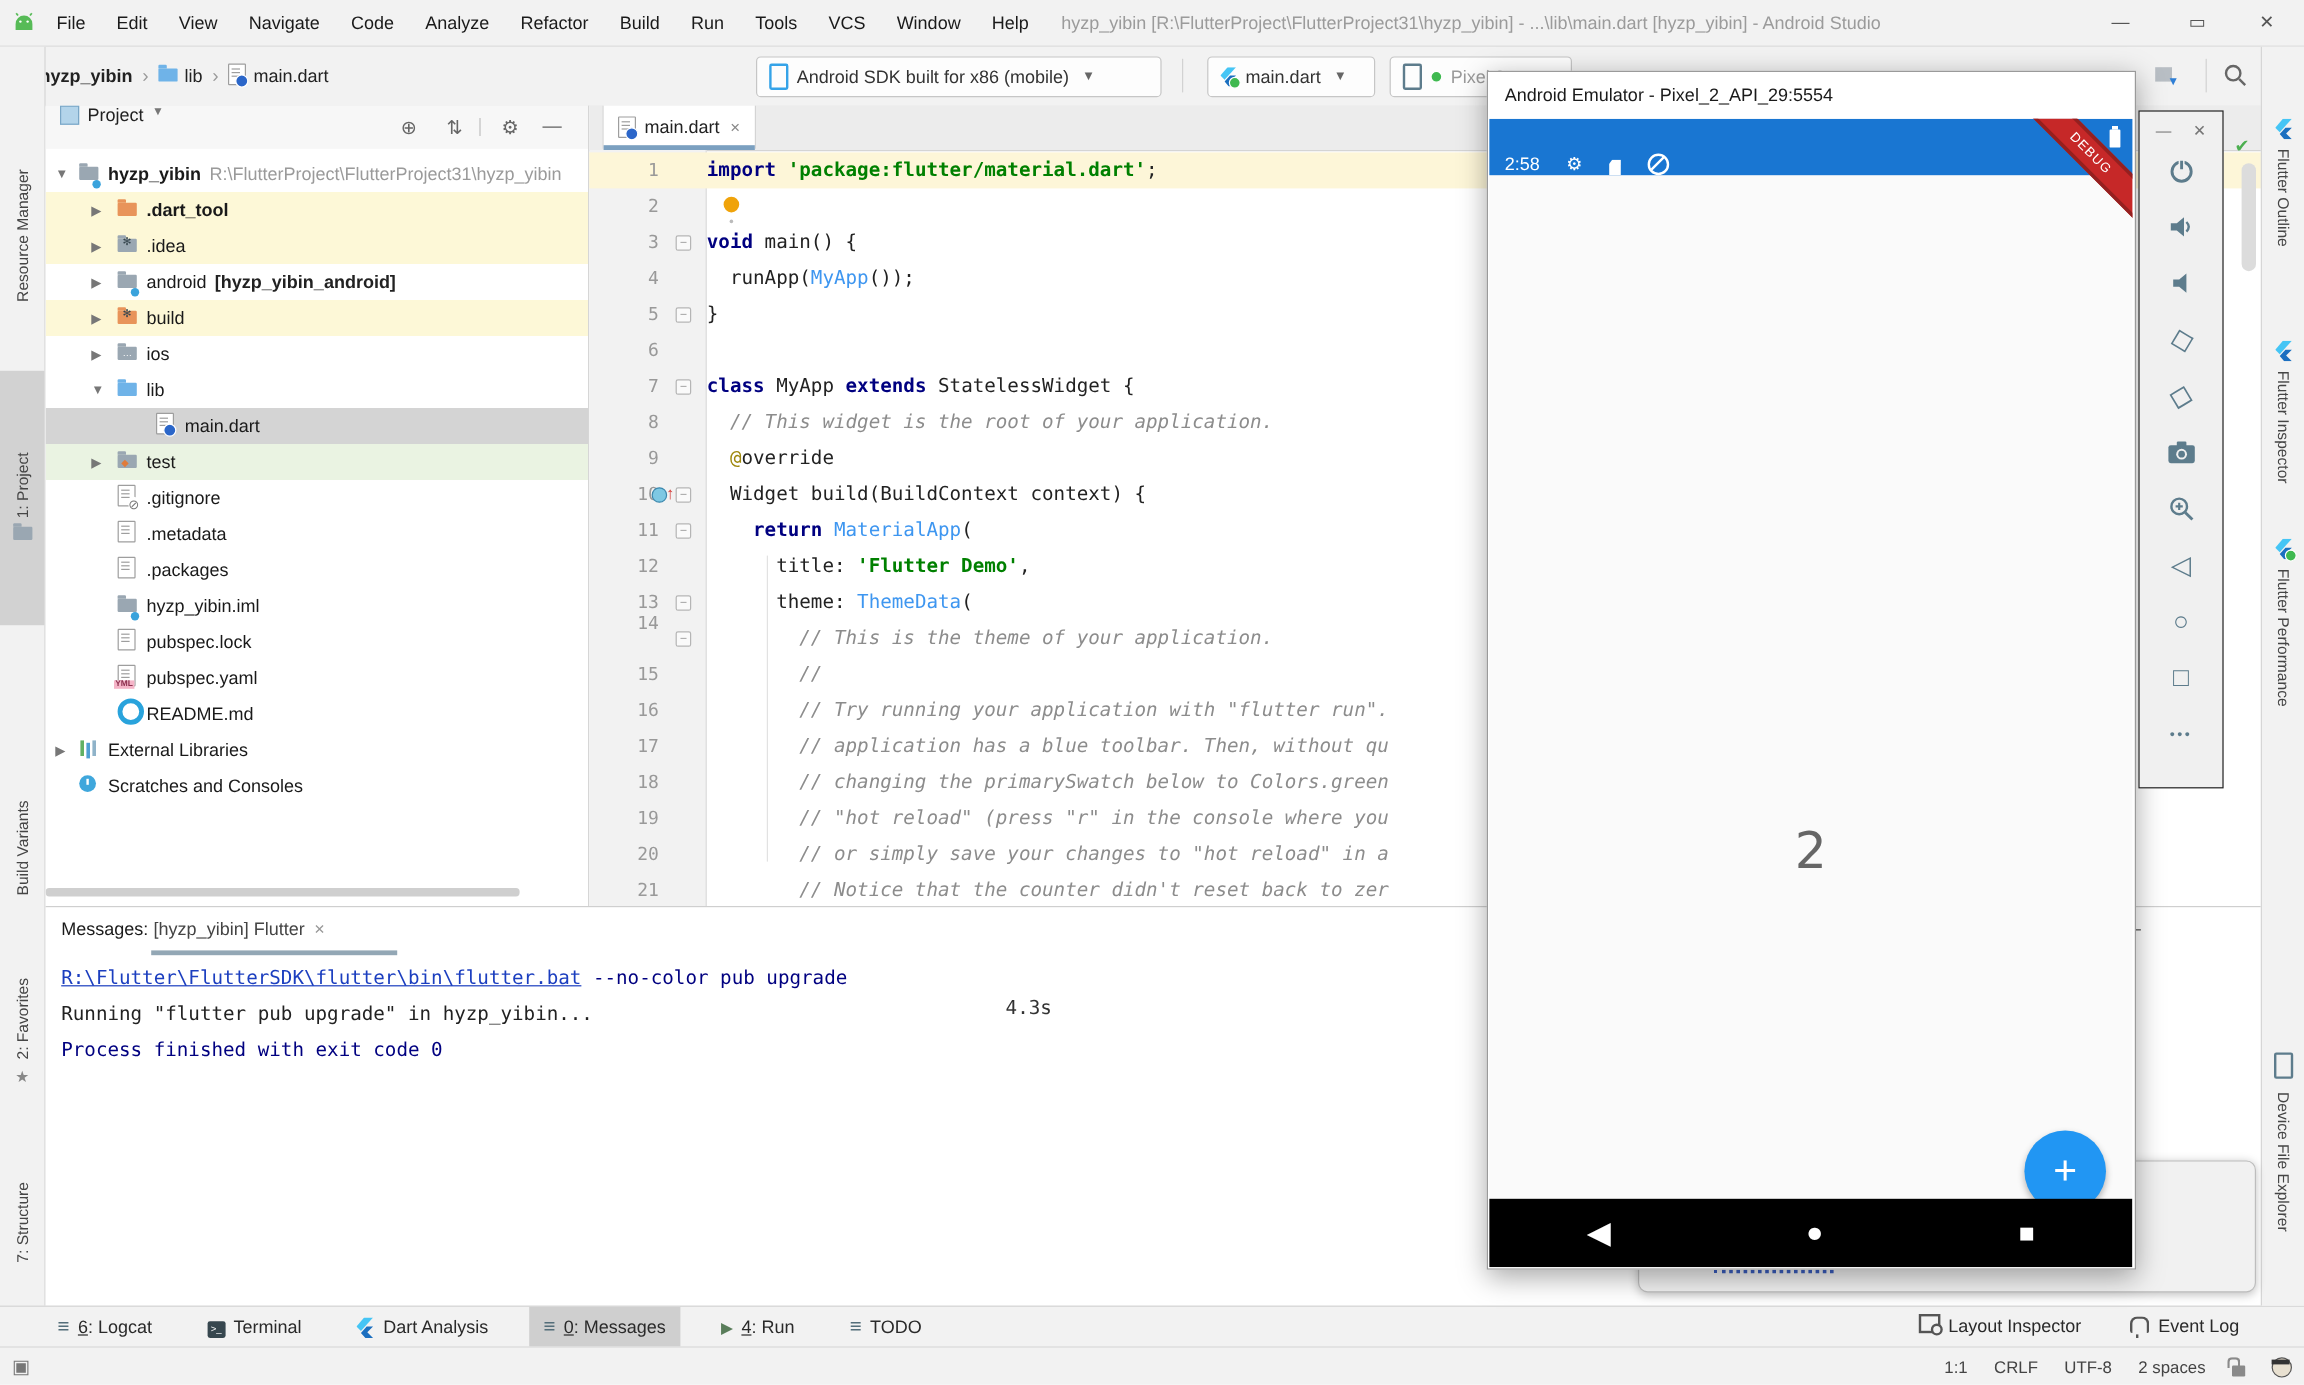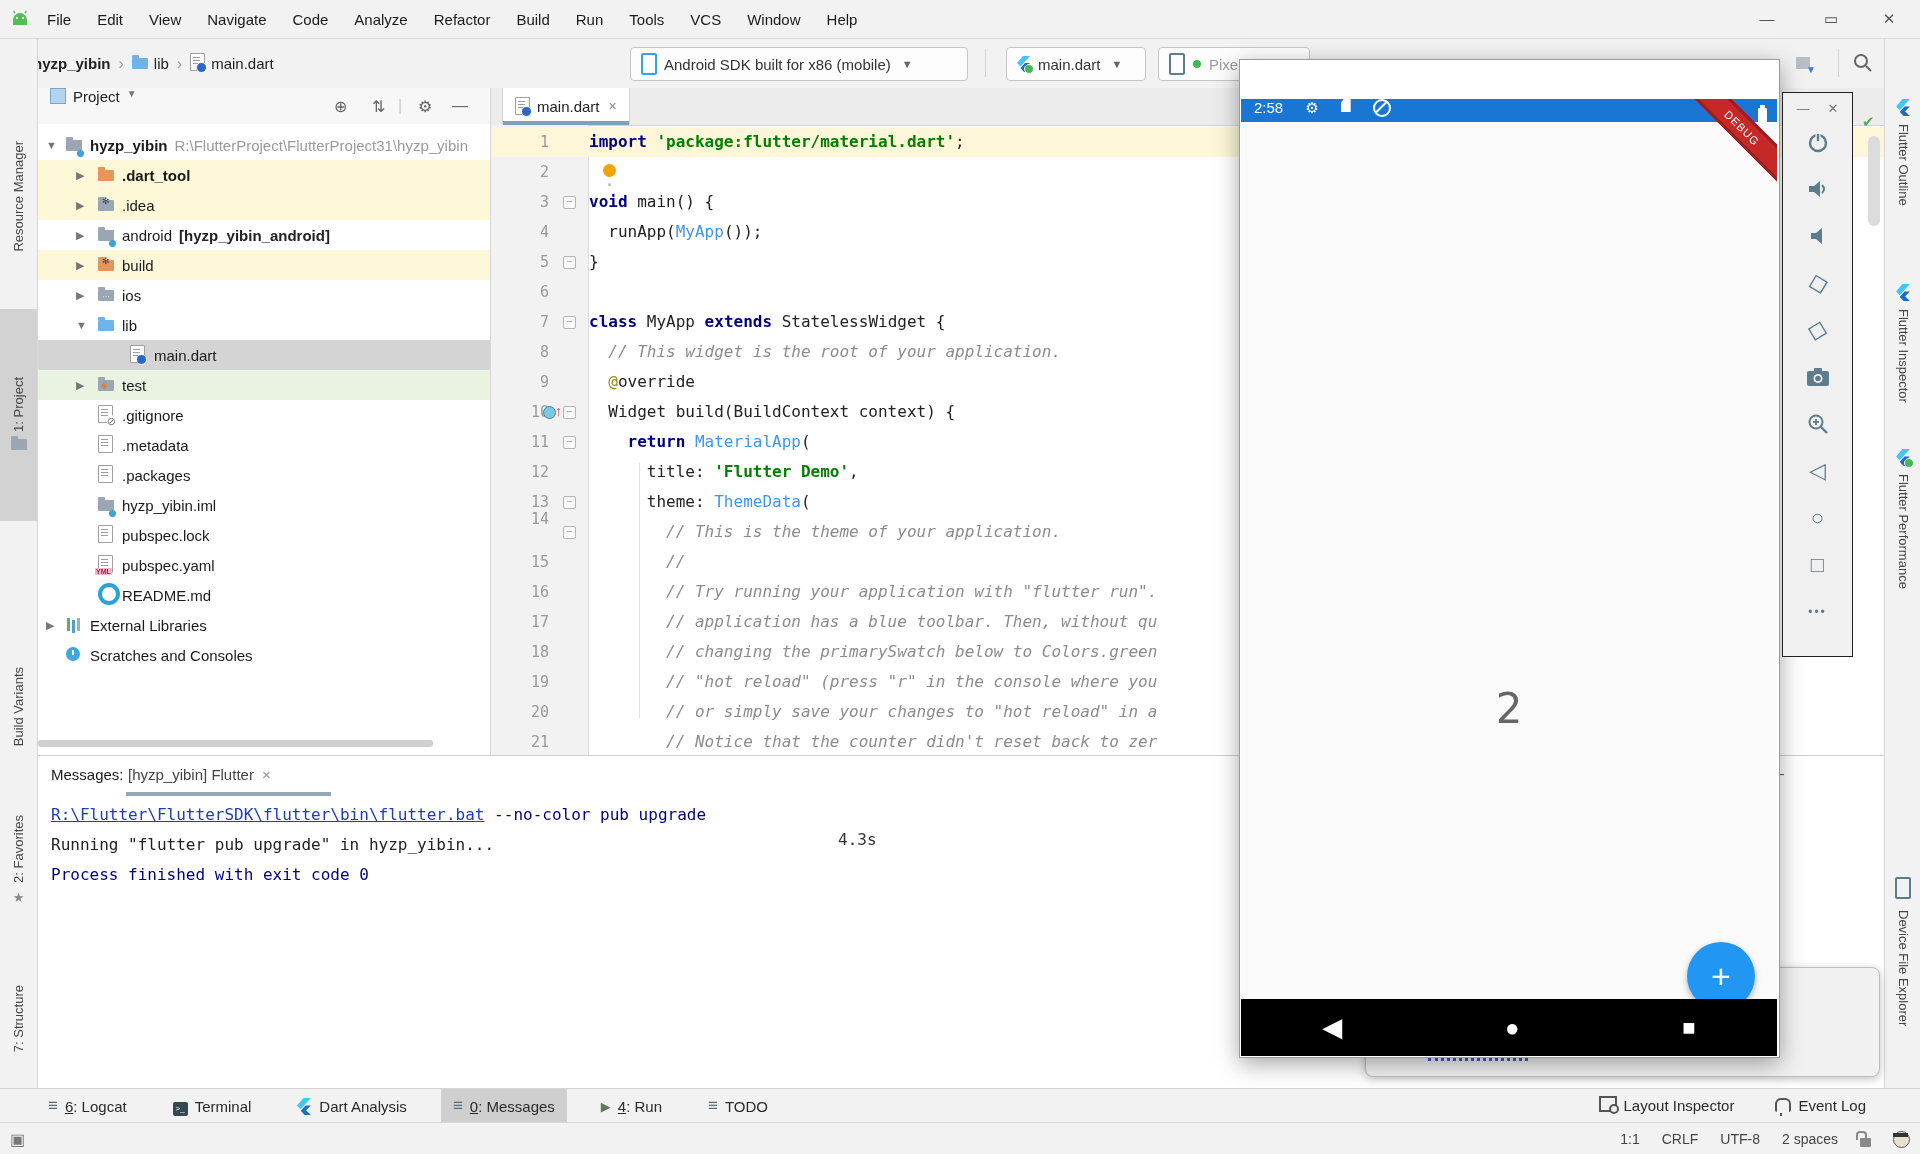--- a/index.html
+++ b/index.html
@@ -71,21 +71,21 @@
   .btab u{text-decoration:underline}
   #bb-right{position:absolute;right:42px;top:1088px;height:34px;display:flex;align-items:center;gap:17px}
   #statusbar{left:0;top:1122px;width:1920px;height:32px;background:#f2f2f2;border-top:1px solid #d9d9d9;display:flex;align-items:center;color:#444;font-size:14px}
   #sb-right{position:absolute;right:10px;display:flex;align-items:center;gap:22px}
   
   #hiddenwin{left:1365px;top:967px;width:513px;height:108px;background:#f1f1f1;border:1px solid #bdbdbd;border-radius:8px;box-shadow:0 2px 8px rgba(0,0,0,.25)}
   #hiddenwin .dots{position:absolute;left:62px;top:90px;width:100px;border-top:3px dotted #3b5fc0}
   #emulator{left:1239px;top:59px;width:539px;height:997px;background:#fff;border:1px solid #9a9a9a;box-shadow:0 6px 22px rgba(0,0,0,.35)}
   #emu-title{position:absolute;left:14px;top:0;height:39px;line-height:39px;color:#1a1a1a;font-size:15px;white-space:nowrap}
   #screen{position:absolute;left:1px;top:39px;width:536px;height:957px;overflow:hidden;background:#fafafa}
-  #p-status{position:absolute;left:0;top:0;width:536px;height:23px;background:#1976D2;color:#fff;display:flex;align-items:flex-start;gap:22px;padding-left:13px}
+  #p-status{position:absolute;left:0;top:0;width:536px;height:47px;background:#1976D2;color:#fff;display:flex;align-items:flex-end;gap:22px;padding-left:13px}
   #p-appbar{position:absolute;left:0;top:33px;width:536px;height:72px;background:#2196F3;color:#fff;display:flex;align-items:center;padding-left:17px;font-size:24px;font-weight:500;font-family:"DejaVu Sans",sans-serif}
   #p-body{position:absolute;left:0;top:105px;width:536px;height:795px;font-family:"DejaVu Sans",sans-serif}
   #p-line{position:absolute;left:0;top:455px;width:536px;text-align:center;color:#333;font-size:17px}
   #p-count{position:absolute;left:0;top:480px;width:536px;text-align:center;color:#666;font-size:42px}
   #fab{position:absolute;right:22px;top:843px;width:68px;height:68px;border-radius:50%;background:#2196F3;color:#fff;
        display:flex;align-items:center;justify-content:center;font-size:34px;font-weight:300;box-shadow:0 3px 6px rgba(0,0,0,.3)}
   #p-nav{position:absolute;left:0;top:900px;width:536px;height:57px;background:#000;display:flex;align-items:center;justify-content:space-around;color:#fff}
   #ribbon{position:absolute;top:16px;right:-40px;width:150px;transform:rotate(45deg);background:#C62828;color:#fff;
           text-align:center;font-size:11px;letter-spacing:1px;padding:4px 0;border-top:3px solid #942020;border-bottom:3px solid #942020}
   #battery{position:absolute;top:9px;right:10px;width:9px;height:15px;background:#fff;border-radius:1px}
@@ -157,20 +157,21 @@
         <span class="menu-item">Code</span>
         <span class="menu-item">Analyze</span>
         <span class="menu-item">Refactor</span>
         <span class="menu-item">Build</span>
         <span class="menu-item">Run</span>
         <span class="menu-item">Tools</span>
         <span class="menu-item">VCS</span>
         <span class="menu-item">Window</span>
         <span class="menu-item">Help</span>
       </span>
+    <span id="win-title">hyzp_yibin [R:\FlutterProject\FlutterProject31\hyzp_yibin] - ...\lib\main.dart [hyzp_yibin] - Android Studio</span>
     <span class="winctl" style="right:130px">—</span>
     <span class="winctl" style="right:66px">▭</span>
     <span class="winctl" style="right:8px">✕</span>
   </div>
 
   <div id="toolbar" class="abs">
     <div class="crumb" id="breadcrumb">
         <span class="icn">
           <svg width="15" height="17" viewBox="0 0 14 16">
             <polygon points="13,0 6,0 0,7 3.5,10.5" fill="#45c5f5"></polygon>
@@ -516,20 +517,21 @@
     </div>
 
   <div class="abs" style="left:1862px;top:113px"><span class="checkmark">✔</span></div>
   <div class="abs" style="left:1868px;top:136px;width:12px;height:90px;background:#dcdcdc;border-radius:6px"></div>
 
   <div id="hiddenwin" class="abs">
       <div class="dots"></div>
     </div>
 
   <div id="emulator" class="abs">
+    <div id="emu-title">Android Emulator - Pixel_2_API_29:5554</div>
     <div id="screen">
       <div id="p-status">
         <span style="font-size:15px">2:58</span>
         <span style="font-size:15px">⚙</span>
         <span class="isd"></span>
         <span class="inosig"></span>
       </div>
       <div id="p-body">
         <div id="p-count">2</div>
       </div>

